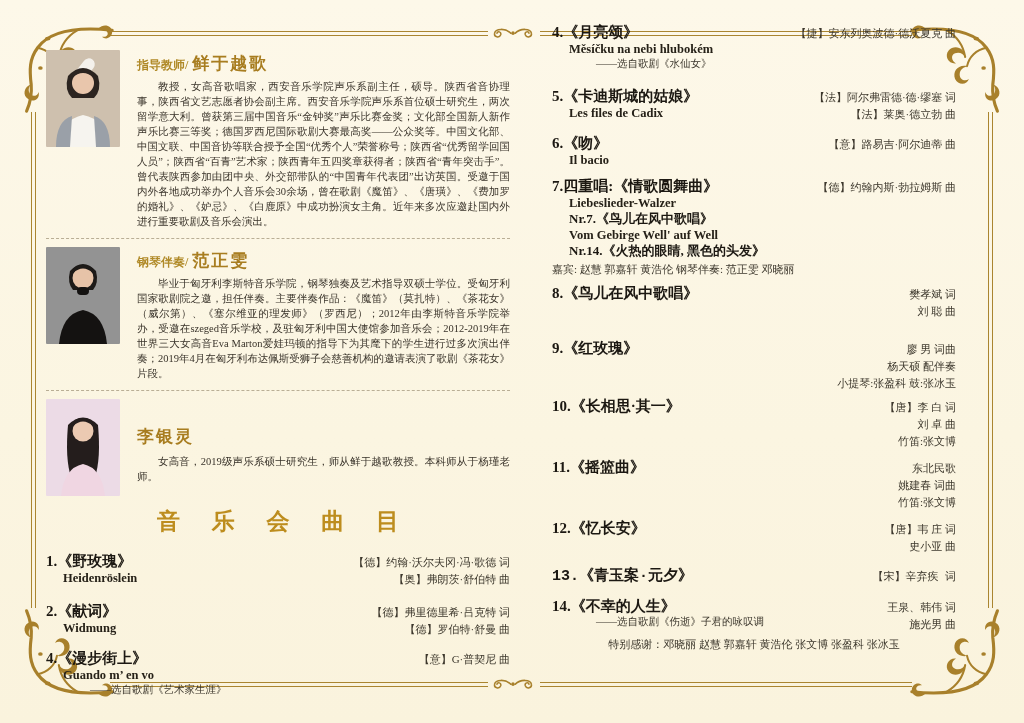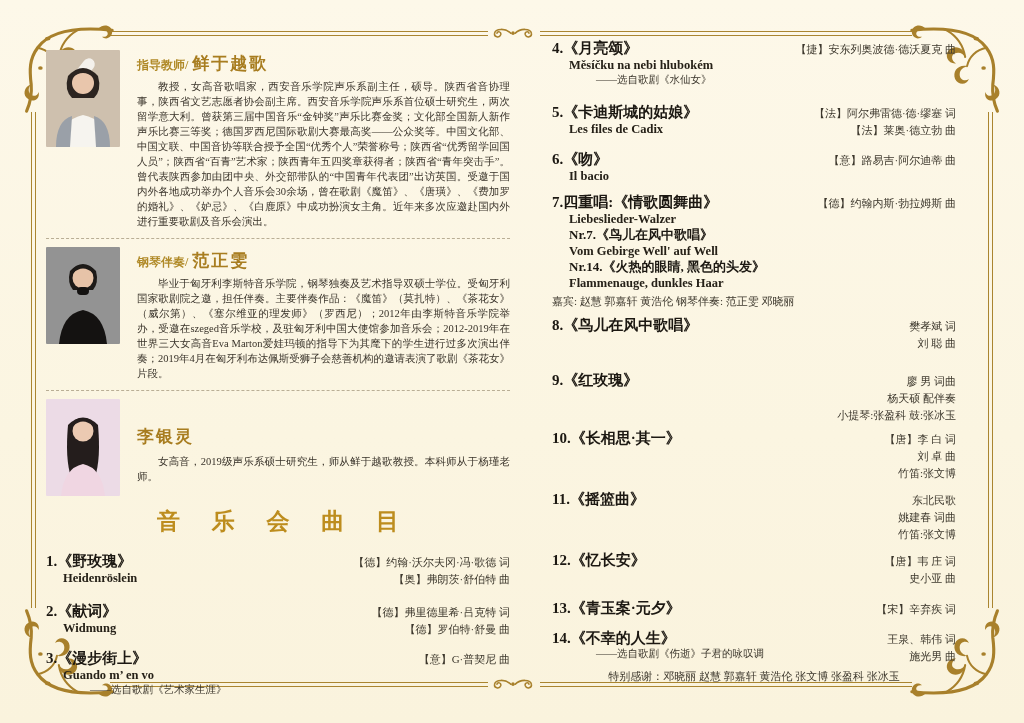--- a/index.html
+++ b/index.html
@@ -51,31 +51,31 @@
   .prog-line.note{font-size:10.5px;padding-left:44px;color:#3a352b;line-height:14px;}
   .prog-credits{text-align:right;white-space:nowrap;flex:none;padding-top:1px;}
   .credit-line{font-size:11px;line-height:17px;color:#3c372c;}
   .guests-line{font-size:11px;text-align:left;margin-top:3px;color:#3c372c;padding-right:2px;line-height:15px;}
 
   #left-items .prog-item:nth-child(1){margin-bottom:15px;}
   #left-items .prog-item:nth-child(2){margin-bottom:12px;}
   #left-items .prog-item:nth-child(3){margin-bottom:0;}
 
   
-  .page-right{position:absolute;left:552px;top:40px;width:404px;}
+  .page-right{position:absolute;left:552px;top:24px;width:404px;}
   #right-items .prog-item:nth-child(1){margin-bottom:17px;}
   #right-items .prog-item:nth-child(2){margin-bottom:12px;}
   #right-items .prog-item:nth-child(3){margin-bottom:10px;}
   #right-items .prog-item:nth-child(4){margin-bottom:8px;}
   #right-items .prog-item:nth-child(5){margin-bottom:20px;}
   #right-items .prog-item:nth-child(6){margin-bottom:6px;}
   #right-items .prog-item:nth-child(7){margin-bottom:9px;}
   #right-items .prog-item:nth-child(8){margin-bottom:9px;}
   #right-items .prog-item:nth-child(9){margin-bottom:13px;}
-  #right-items .prog-item:nth-child(10){}
+  #right-items .prog-item:nth-child(10){font-family:Liberation Mono, monospace;}
   #right-items .prog-item:nth-child(11){margin-bottom:0;}
   .thanks{font-size:11px;text-align:center;margin-top:4px;color:#3c372c;}
 </style>
 </head>
 <body>
 
 <div class="spread">
 
   <div class="hline" style="left:110px;top:31px;width:378px;"></div>
   <div class="hline" style="left:540px;top:31px;width:372px;"></div>
@@ -222,21 +222,21 @@
             </div>
             <div class="prog-credits">
               <div class="credit-line">【德】弗里德里希·吕克特 词</div>
               <div class="credit-line">【德】罗伯特·舒曼 曲</div>
             </div>
           </div>
         </div>
         <div class="prog-item">
           <div class="prog-row">
             <div class="prog-main">
-              <div class="prog-title">3.《漫步街上》</div>
+              <div class="prog-title">4.《漫步街上》</div>
               <div class="prog-line latin">Guando m’ en vo</div>
               <div class="prog-line note">——选自歌剧《艺术家生涯》</div>
             </div>
             <div class="prog-credits">
               <div class="credit-line">【意】G·普契尼 曲</div>
             </div>
           </div>
         </div>
       </div>
   </div>
@@ -279,21 +279,20 @@
           </div>
         </div>
         <div class="prog-item">
           <div class="prog-row">
             <div class="prog-main">
               <div class="prog-title">7.四重唱:《情歌圆舞曲》</div>
               <div class="prog-line latin">Liebeslieder-Walzer</div>
               <div class="prog-line cn">Nr.7.《鸟儿在风中歌唱》</div>
               <div class="prog-line latin">Vom Gebirge Well' auf Well</div>
               <div class="prog-line cn">Nr.14.《火热的眼睛, 黑色的头发》</div>
-              <div class="prog-line latin">Flammenauge, dunkles Haar</div>
             </div>
             <div class="prog-credits">
               <div class="credit-line">【德】约翰内斯·勃拉姆斯 曲</div>
             </div>
           </div>
           <div class="guests-line">嘉宾: 赵慧 郭嘉轩 黄浩伦  钢琴伴奏: 范正雯 邓晓丽</div>
         </div>
         <div class="prog-item">
           <div class="prog-row">
             <div class="prog-main">

